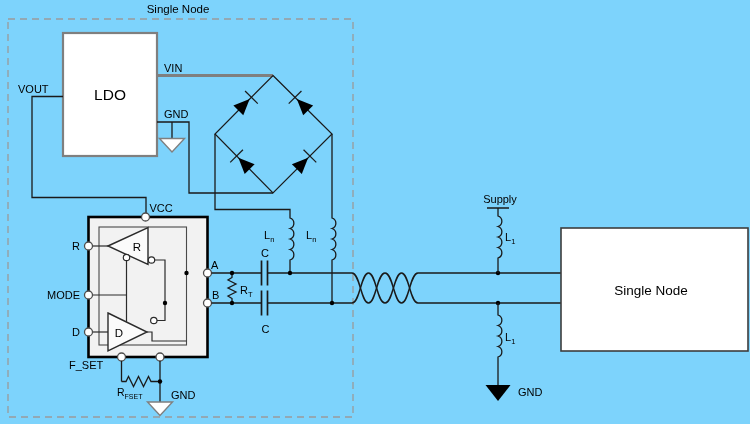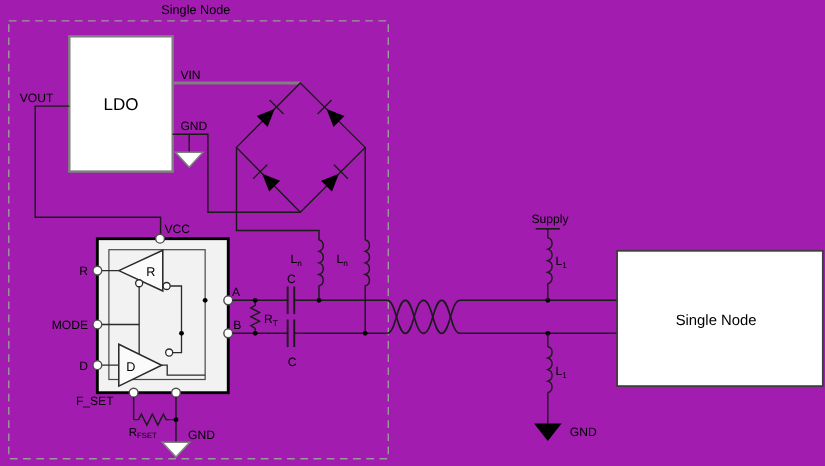--- a/index.html
+++ b/index.html
@@ -1,16 +1,16 @@
 <!DOCTYPE html>
 <html><head>
 <meta charset="utf-8">
 <style>
   html,body{margin:0;padding:0;background:#fff;}
-  .stage{position:relative;width:750px;height:424px;background:#a21caf;overflow:hidden;
+  .stage{position:relative;width:750px;height:424px;background:#7dd3fc;overflow:hidden;
          font-family:"Liberation Sans",sans-serif;}
   svg text{fill:#000;font-family:"Liberation Sans",sans-serif;}
 </style>
 </head>
 <body>
 
 <div class="stage">
 <svg width="750" height="424" viewBox="0 0 750 424">
 
   <rect x="8" y="19" width="345" height="398" fill="none" stroke="#9a9a9a" stroke-width="1.3" stroke-dasharray="7,5"></rect>

